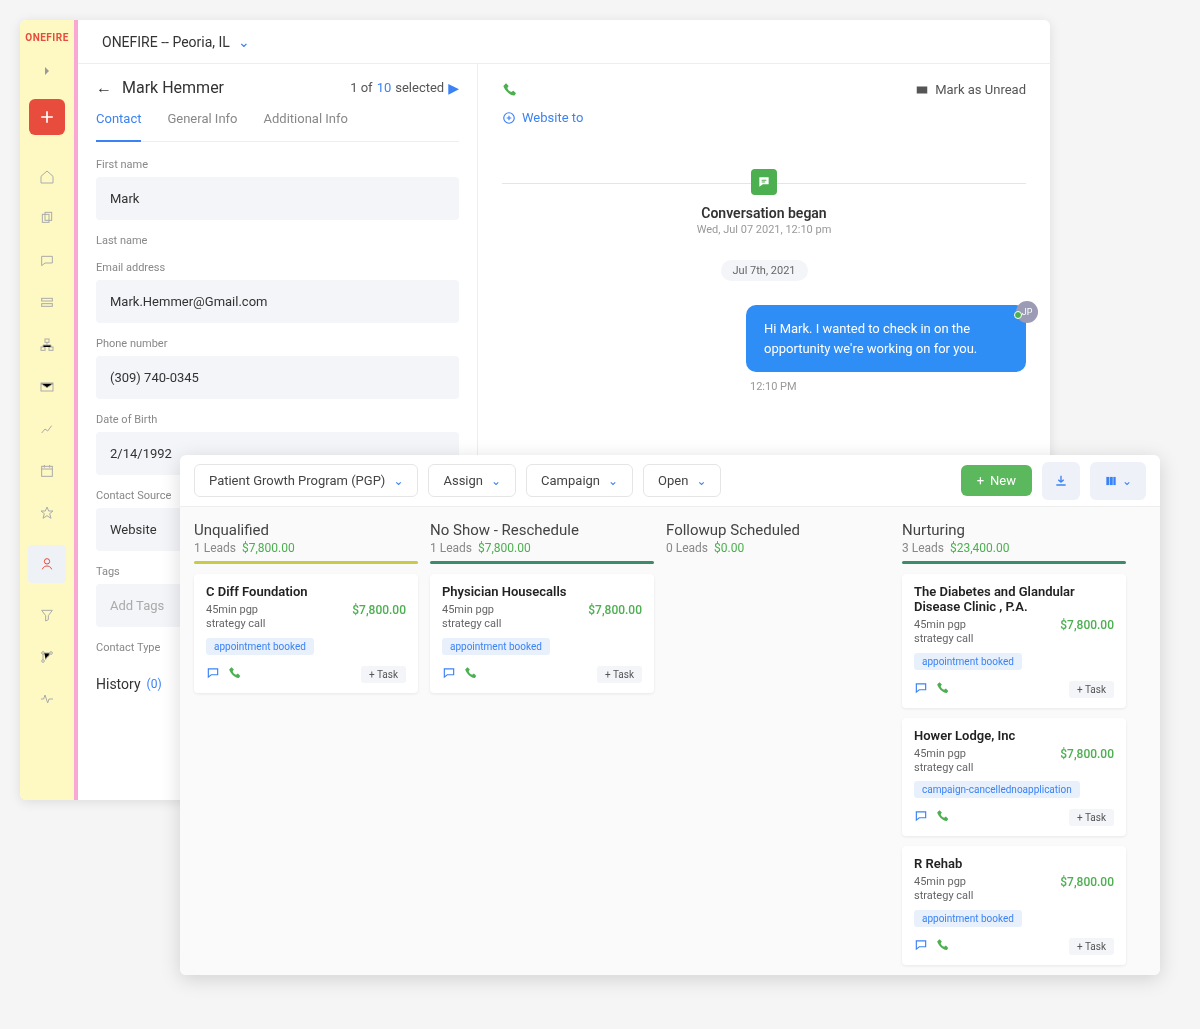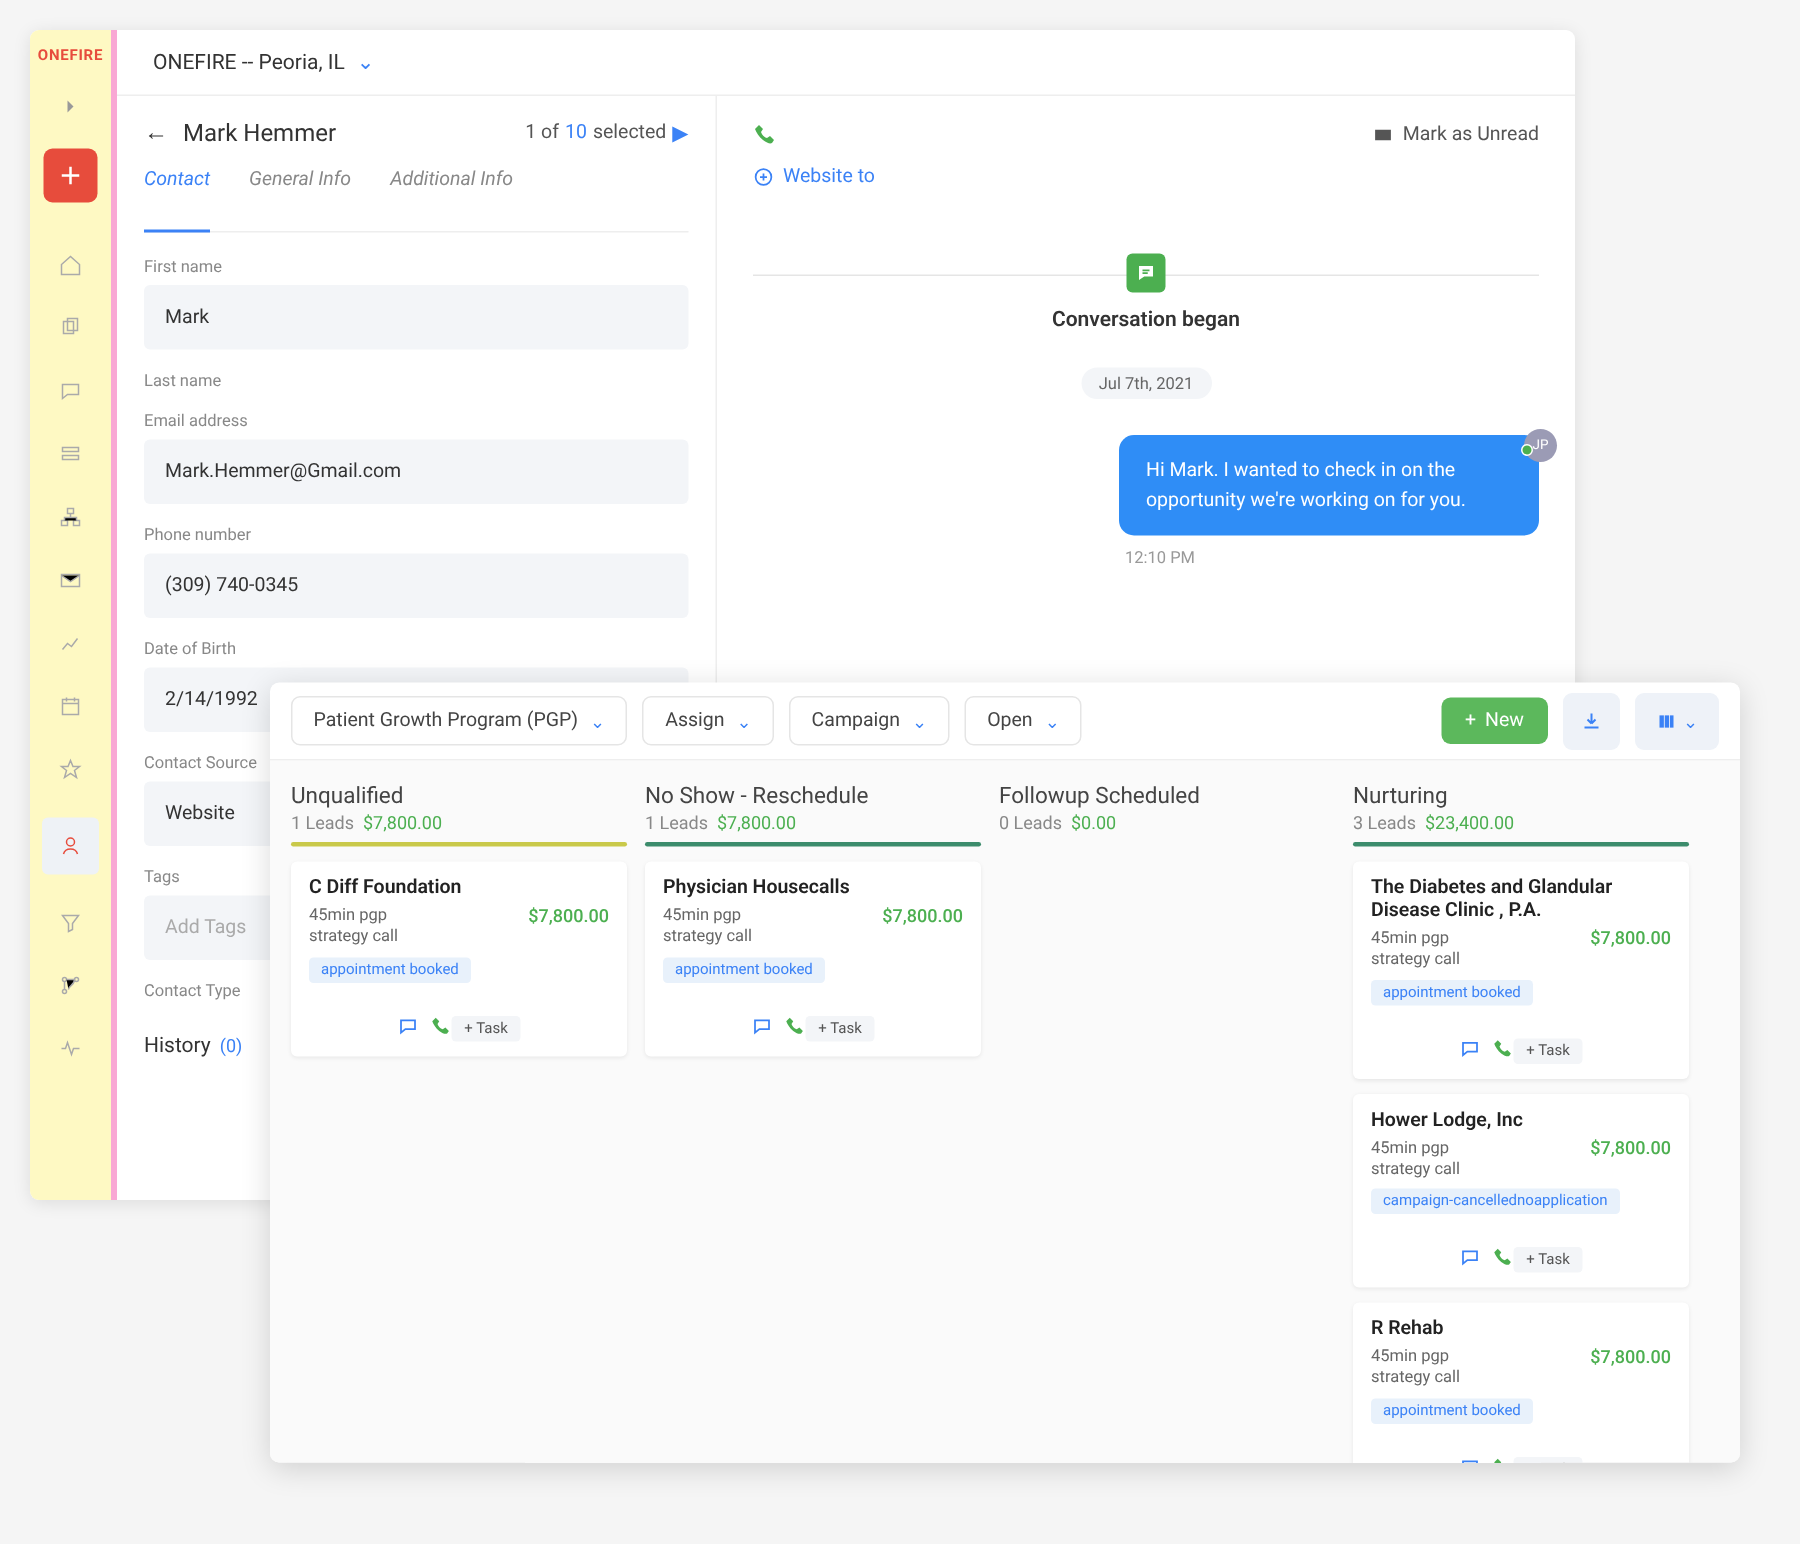--- a/index.html
+++ b/index.html
@@ -22,21 +22,21 @@
 
 .content { flex:1; display:flex; }
 .left-panel { width: 400px; border-right:1px solid #eee; overflow-y:auto;}
 .panel-header { padding: 14px 18px 0; }
 .back-row { display:flex; align-items:center; justify-content:space-between; margin-bottom:14px;}
 .back-left { display:flex; align-items:center; gap:10px; font-size:16px; color:#333;}
 .back-right { font-size:13px; color:#555; display:flex; align-items:center; gap:4px;}
 .back-right .num-total { color:#3b82f6;}
 .back-right .arr { color:#3b82f6; font-size:14px;}
 .tabs { display:flex; gap:26px; font-size:13px; color:#888; border-bottom:1px solid #eee;}
-.tab { padding-bottom:26px; cursor:pointer;font-style:italic;}
+.tab { padding-bottom:14px; cursor:pointer;}
 .tab.active { color:#3b82f6; border-bottom:2px solid #3b82f6; margin-bottom:-1px;}
 
 .form { padding: 16px 18px; }
 .field { margin-bottom:14px;}
 .field-label { font-size:11px; color:#888; margin-bottom:6px; display:block;}
 .field-input { width:100%; background:#f3f5f8; border:none; border-radius:4px; padding:14px 14px; font-size:13px; color:#333;}
 .field-input::placeholder { color:#aaa;}
 .history-row { display:flex; align-items:center; gap:6px; font-size:14px; color:#333; padding:8px 0;}
 .history-row .count { color:#3b82f6; font-size:12px;}
 
@@ -84,21 +84,21 @@
 .bar-yellow { background:#c9c94a;}
 .bar-green { background:#3c8c6c;}
 .bar-teal { background:#3c8c6c;}
 
 .kb-card { background:#fff; border-radius:4px; box-shadow:0 1px 3px rgba(0,0,0,0.08); padding:10px 12px; margin-bottom:10px;}
 .kb-card-title { font-size:13px; font-weight:600; color:#222; margin-bottom:4px;}
 .kb-card-row { display:flex; justify-content:space-between; align-items:flex-start;}
 .kb-card-meta { font-size:11px; color:#666; line-height:1.3;}
 .kb-card-price { font-size:12px; color:#4caf50; font-weight:500;}
 .kb-tag { display:inline-block; background:#e8f1fb; color:#3b82f6; font-size:10px; padding:3px 8px; border-radius:3px; margin-top:6px;}
-.kb-card-footer { display:flex; justify-content:center; align-items:center; margin-top:22px;}
+.kb-card-footer { display:flex; justify-content:space-between; align-items:center; margin-top:11px;}
 .kb-card-icons { display:flex; gap:8px;}
 .kb-card-icons span { color:#3b82f6; font-size:12px;}
 .kb-card-icons .ph { color:#4caf50;}
 .kb-task { background:#f3f5f8; font-size:10px; color:#555; padding:3px 8px; border-radius:3px; cursor:pointer;}
 
 svg { width:1em; height:1em; }
 </style>
 </head>
 <body>
 
@@ -283,20 +283,21 @@
 
         <div class="divider-area">
           <div class="divider-line"></div>
           <div class="chat-badge">
             <svg viewBox="0 0 24 24" style="width:14px;height:14px">
                 <path fill="#fff" d="M4 4h16v12H10l-6 4z"></path>
                 <path stroke="#4caf50" stroke-width="2" d="M8 9h8M8 12h6"></path>
               </svg>
           </div>
           <div class="conv-began">Conversation began</div>
+          <div class="conv-date">Wed, Jul 07 2021, 12:10 pm</div>
           <div class="date-pill">Jul 7th, 2021</div>
         </div>
 
         <div class="message-row">
           <div class="msg-block">
             <div style="position:relative;">
               <div class="message-bubble">Hi Mark. I wanted to check in on the opportunity we're working on for you.</div>
               <div class="avatar-small">
                 <span>JP</span>
               </div>

